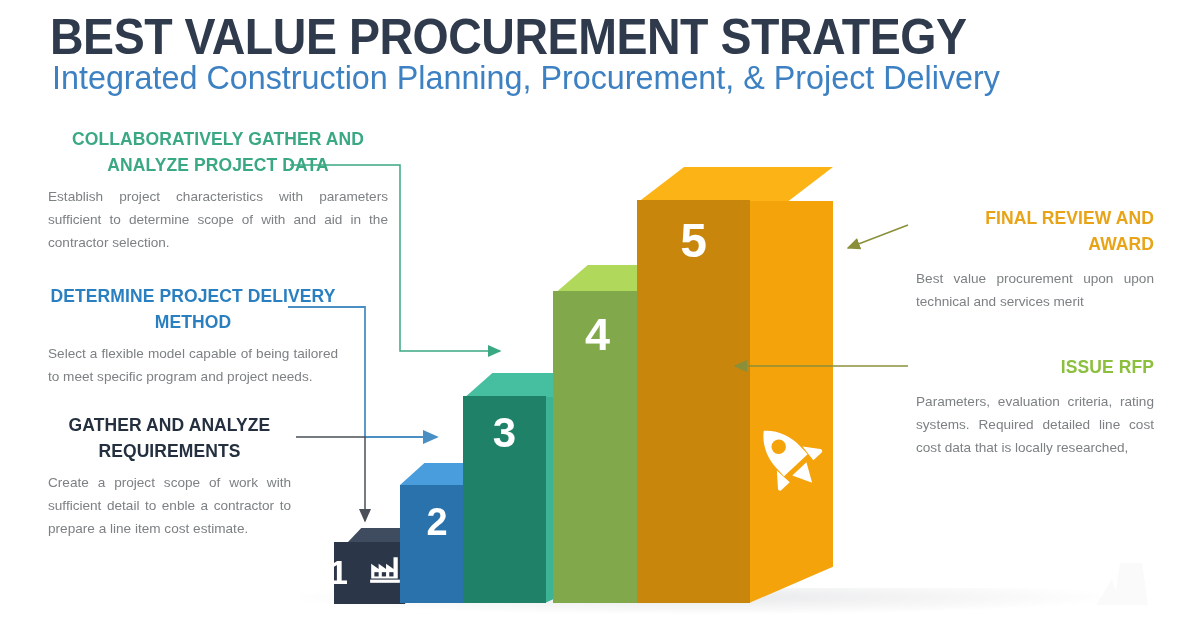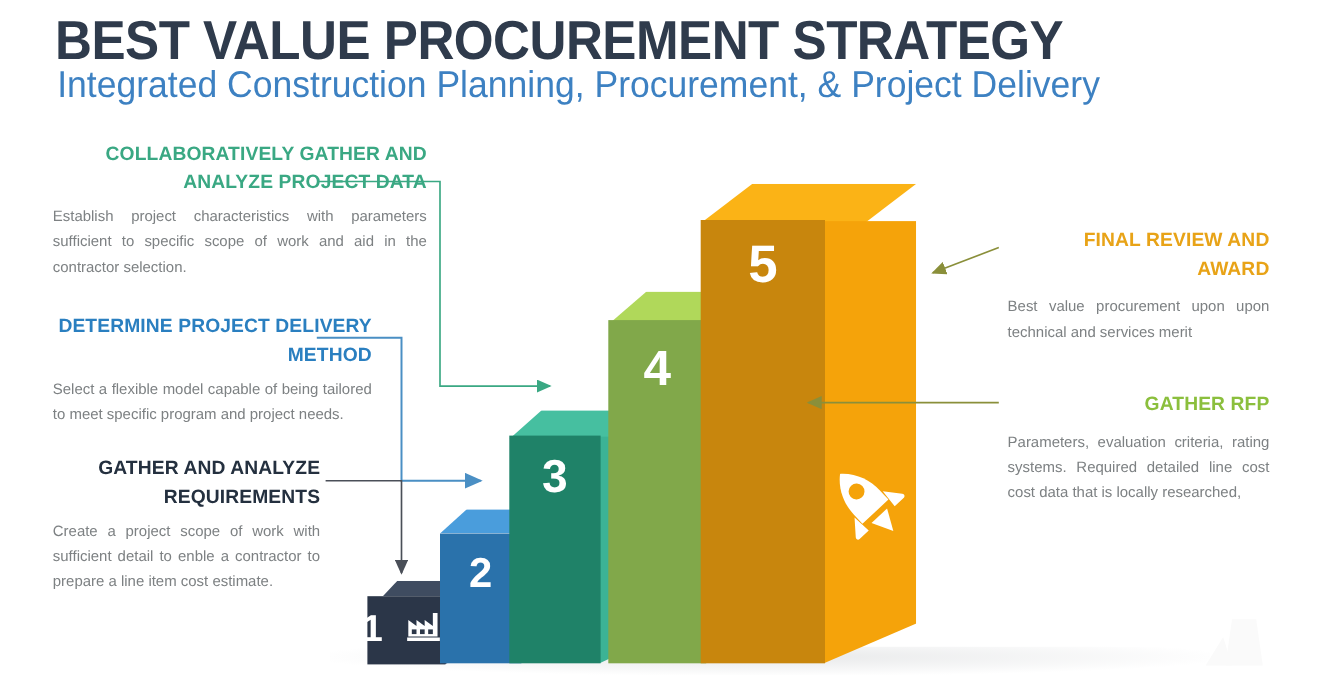--- a/index.html
+++ b/index.html
@@ -43,21 +43,21 @@
     line-height:26px;
     letter-spacing:0.1px;
   }
   .blk-body{
     font-size:13.6px;
     line-height:23px;
     color:#7d8183;
     text-align:justify;
     margin-top:7px;
   }
-  .ra{text-align:right;}
+  .ra{text-align:center;}
   .la{text-align:right;}
 
   .c-green{color:#3aa883;}
   .c-blue{color:#2a7fc0;}
   .c-navy{color:#24303f;}
   .c-orange{color:#e8a317;}
   .c-lgreen{color:#8bbf3d;}
 
   
   #blk-collab{left:48px;top:126px;width:340px;}
@@ -225,40 +225,40 @@
 
     <path d="M296,437 L365,437 L365,521" fill="none" stroke="#4a4f58" stroke-width="1.5" marker-end="url(#ar-navy)"></path>
 
     <path d="M908,225 L848,248" fill="none" stroke="#8a8f3a" stroke-width="1.5" marker-end="url(#ar-olive)"></path>
 
     <path d="M908,366 L735,366" fill="none" stroke="#8a8f3a" stroke-width="1.5" marker-end="url(#ar-olive)"></path>
   </svg>
 
   <div class="block" id="blk-collab">
     <div class="blk-head ra c-green">COLLABORATIVELY GATHER AND ANALYZE PROJECT DATA</div>
-    <div class="blk-body">Establish project characteristics with parameters sufficient to specific scope of work and aid in the contractor selection.</div>
+    <div class="blk-body">Establish project characteristics with parameters sufficient to determine scope of with and aid in the contractor selection.</div>
   </div>
 
   <div class="block" id="blk-require">
     <div class="blk-head ra c-navy">GATHER AND ANALYZE REQUIREMENTS</div>
     <div class="blk-body">Create a project scope of work with sufficient detail to enble a contractor to prepare a line item cost estimate.</div>
   </div>
 
   <div class="block" id="blk-deliver">
     <div class="blk-head ra c-blue">DETERMINE PROJECT DELIVERY METHOD</div>
     <div class="blk-body">Select a flexible model capable of being tailored to meet specific program and project needs.</div>
   </div>
 
   <div class="block" id="blk-final">
     <div class="blk-head la c-orange">FINAL REVIEW AND AWARD</div>
     <div class="blk-body">Best value procurement upon upon technical and services merit</div>
   </div>
 
   <div class="block" id="blk-rfp">
-    <div class="blk-head la c-lgreen">GATHER RFP</div>
+    <div class="blk-head la c-lgreen">ISSUE RFP</div>
     <div class="blk-body">Parameters, evaluation criteria, rating systems. Required detailed line cost cost data that is locally researched,</div>
   </div>
 
   <svg class="watermark" viewBox="0 0 96 62">
     <path d="M30 10 L52 10 L58 52 L24 52 Z" fill="#fafafa"></path>
     <path d="M6 52 L22 26 L30 52 Z" fill="#fafafa"></path>
   </svg>
 
 </div>
 

